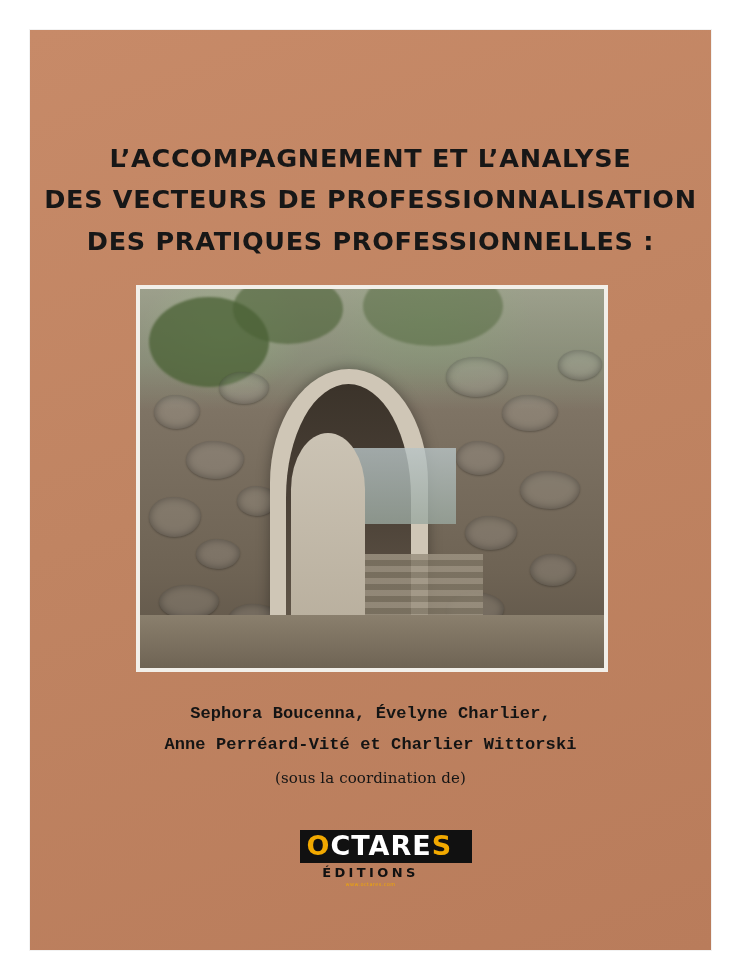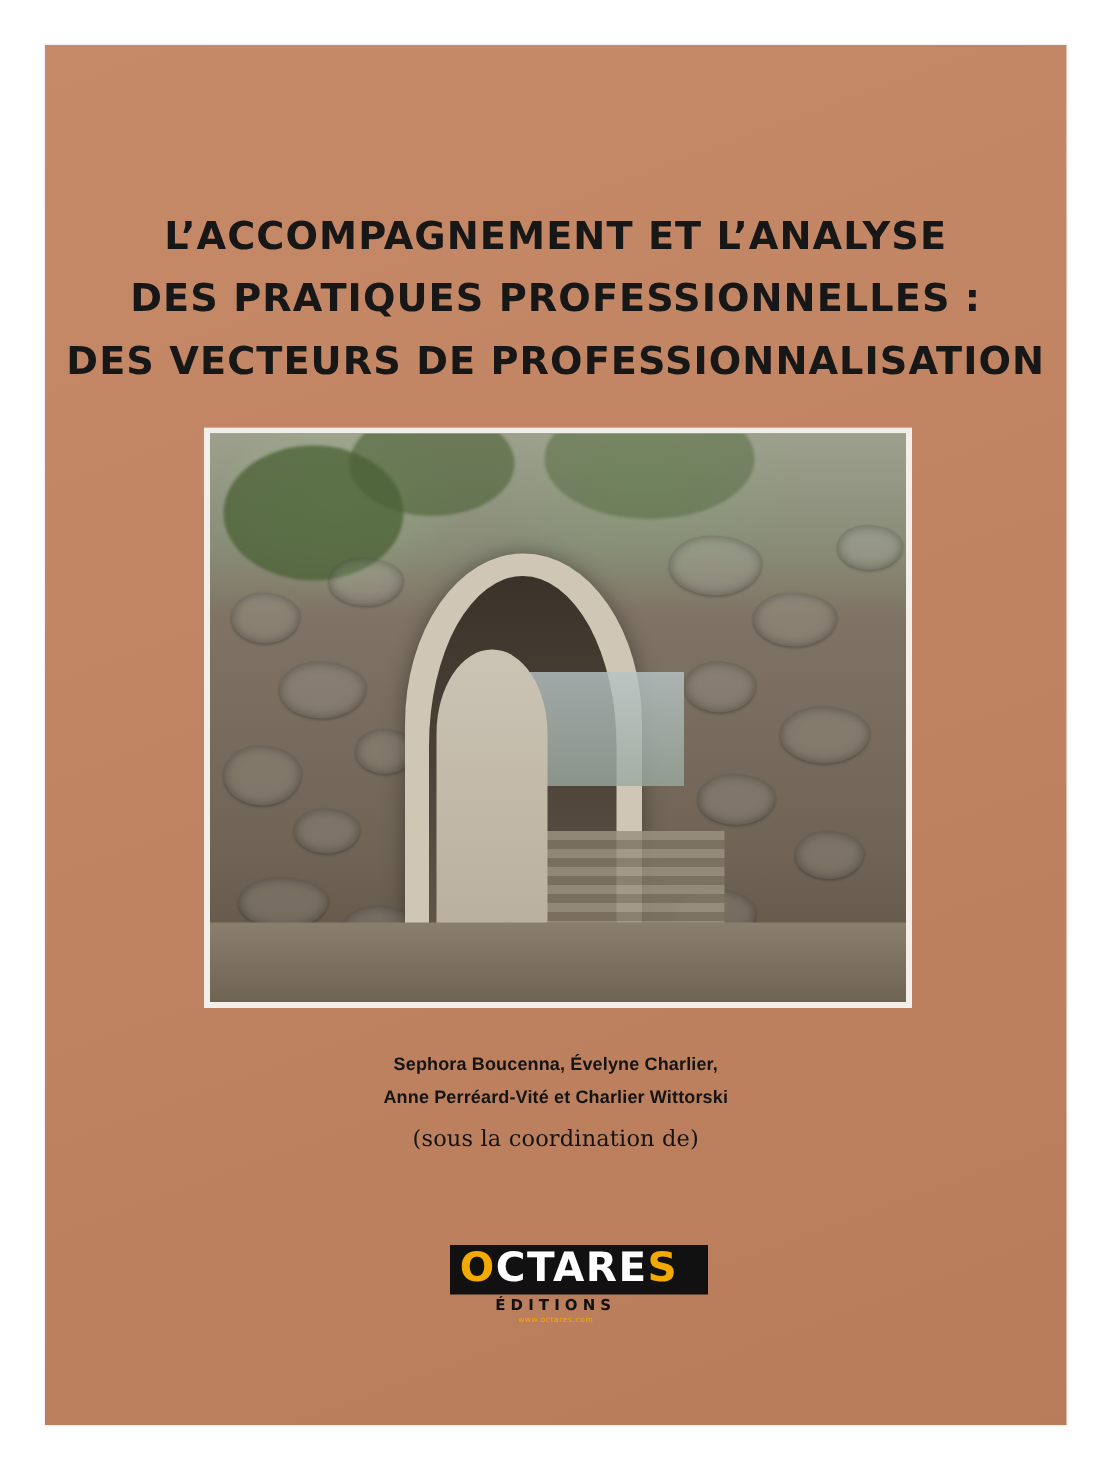--- a/index.html
+++ b/index.html
@@ -139,23 +139,23 @@
   }
   .authors-block {
     position: absolute;
     left: 0;
     top: 668px;
     width: 681px;
     text-align: center;
     color: #141414;
   }
   .author-line {
-    font-family: Liberation Sans, sans-serif;
-    font-weight: bold;
-    font-size: 12px;
+    font-family: Liberation Mono, monospace;
+    font-weight: bold;
+    font-size: 17px;
     line-height: 1.85;
     letter-spacing: 0.1px;
   }
   .coordination-line {
     font-family: "DejaVu Serif", serif;
     font-size: 15px;
     font-weight: normal;
     margin-top: 8px;
     letter-spacing: 0.1px;
   }
@@ -182,21 +182,21 @@
     background: #111111;
     padding: 2px 20px 3px 7px;
     line-height: 1.05;
   }
   .logo-main .accent {
     color: #f2a900;
   }
   .logo-sub {
     margin-top: 2px;
     font-family: "DejaVu Sans", sans-serif;
-    font-size: 10px;
+    font-size: 13px;
     letter-spacing: 3.4px;
     color: #111111;
     font-weight: bold;
   }
   .logo-url {
     margin-top: 1px;
     font-family: "DejaVu Sans", sans-serif;
     font-size: 5px;
     letter-spacing: 0.4px;
     color: #f2a900;
@@ -204,22 +204,22 @@
 </style>
 </head>
 <body>
 
 <div class="page">
 
   <div class="book-cover">
 
     <div class="title-block">
       <div class="title-line">L’ACCOMPAGNEMENT ET L’ANALYSE</div>
+      <div class="title-line">DES VECTEURS DE PROFESSIONNALISATION</div>
       <div class="title-line">DES PRATIQUES PROFESSIONNELLES :</div>
-      <div class="title-line">DES VECTEURS DE PROFESSIONNALISATION</div>
     </div>
 
     <div class="cover-image-frame">
       <div class="cover-photo">
         <div class="sky"></div>
 
         <div class="foliage" style="left:2%;top:2%;width:120px;height:90px;"></div>
         <div class="foliage" style="left:20%;top:-4%;width:110px;height:70px;opacity:0.8;"></div>
         <div class="foliage" style="left:48%;top:-6%;width:140px;height:80px;opacity:0.6;"></div>
 

